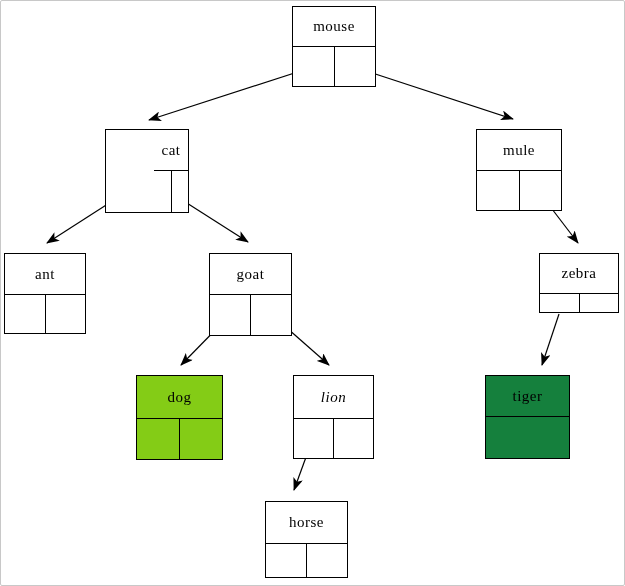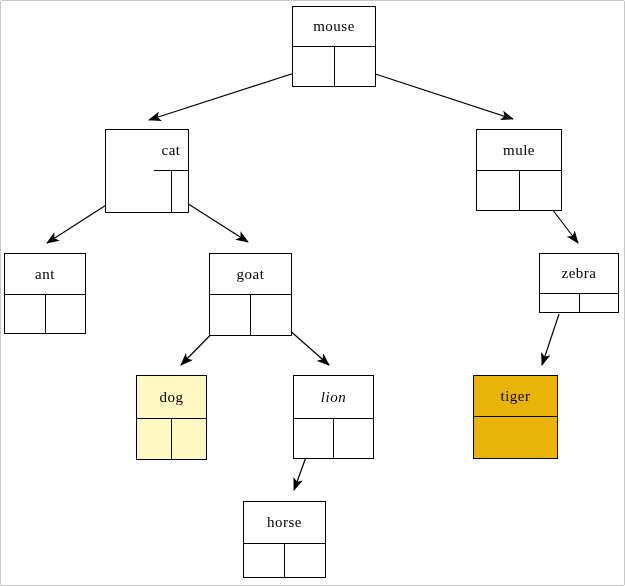--- a/index.html
+++ b/index.html
@@ -112,41 +112,41 @@
         <div class="cell"></div>
       </div>
     </div>
     <div class="node" style="left: 538px; top: 252px; width: 80px; height: 60px; border-color: rgb(0, 0, 0); background: rgb(255, 255, 255);">
       <div class="node-label" style="height: 40px;">zebra</div>
       <div class="node-cells">
         <div class="cell cell-left"></div>
         <div class="cell"></div>
       </div>
     </div>
-    <div class="node" style="left: 135px; top: 374px; width: 71px; height: 85px; border-color: rgb(0, 0, 0); background: #fef9c3;">
+    <div class="node" style="left: 135px; top: 374px; width: 87px; height: 85px; border-color: rgb(0, 0, 0); background: #84cc16;">
       <div class="node-label" style="height: 43px;">dog</div>
       <div class="node-cells">
         <div class="cell cell-left"></div>
         <div class="cell"></div>
       </div>
     </div>
     <div class="node" style="left: 292px; top: 374px; width: 81px; height: 84px; border-color: rgb(0, 0, 0); background: rgb(255, 255, 255);">
       <div class="node-label" style="height: 43px; font-style: italic;">lion</div>
       <div class="node-cells">
         <div class="cell cell-left"></div>
         <div class="cell"></div>
       </div>
     </div>
-    <div class="node" style="left: 472px; top: 374px; width: 85px; height: 84px; border-color: rgb(0, 0, 0); background: #eab308; gap: 41px;">
+    <div class="node" style="left: 484px; top: 374px; width: 85px; height: 84px; border-color: rgb(0, 0, 0); background: #15803d; gap: 41px;">
       <div class="node-label" style="height: 43px;">tiger</div>
       <div class="node-cells">
         <div class="cell cell-left"></div>
         <div class="cell"></div>
       </div>
     </div>
-    <div class="node" style="left: 242px; top: 500px; width: 83px; height: 77px; border-color: rgb(0, 0, 0); background: rgb(255, 255, 255);">
+    <div class="node" style="left: 264px; top: 500px; width: 83px; height: 77px; border-color: rgb(0, 0, 0); background: rgb(255, 255, 255);">
       <div class="node-label" style="height: 42px;">horse</div>
       <div class="node-cells">
         <div class="cell cell-left"></div>
         <div class="cell"></div>
       </div>
     </div>
   </div>
 
 </body></html>

